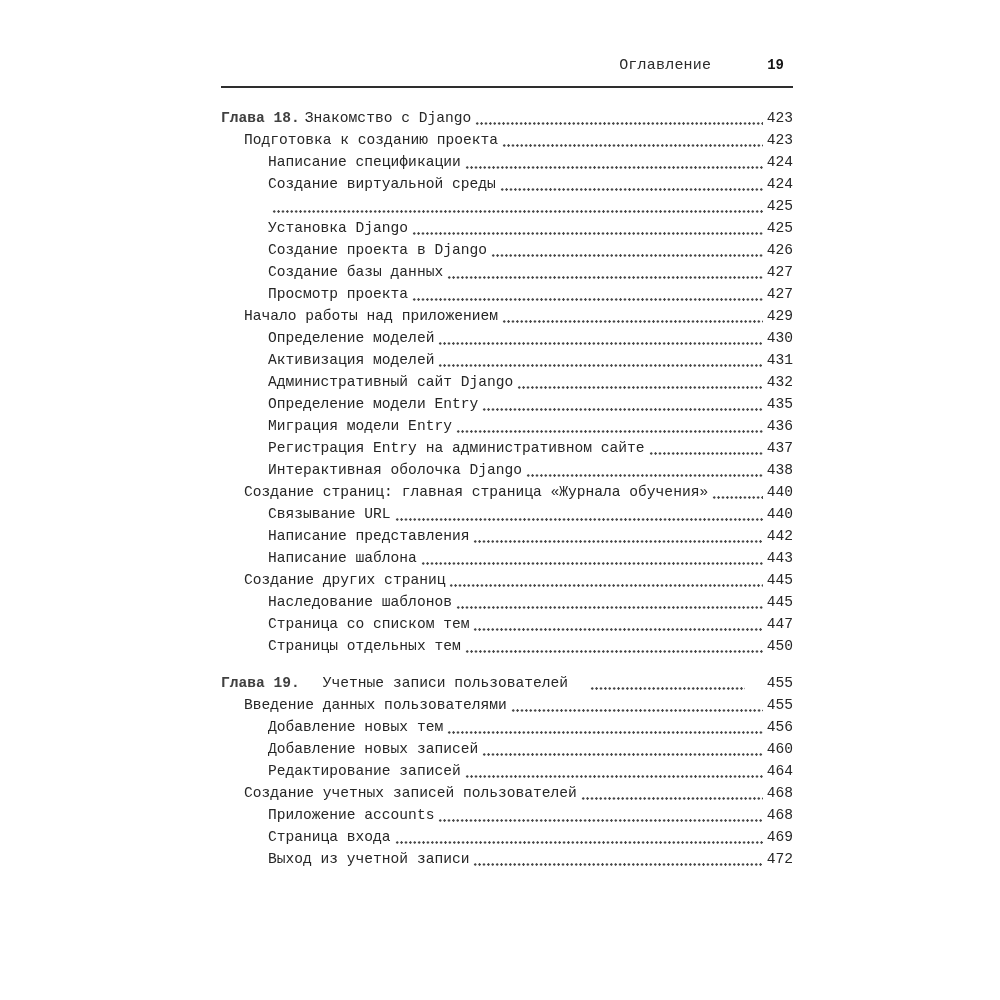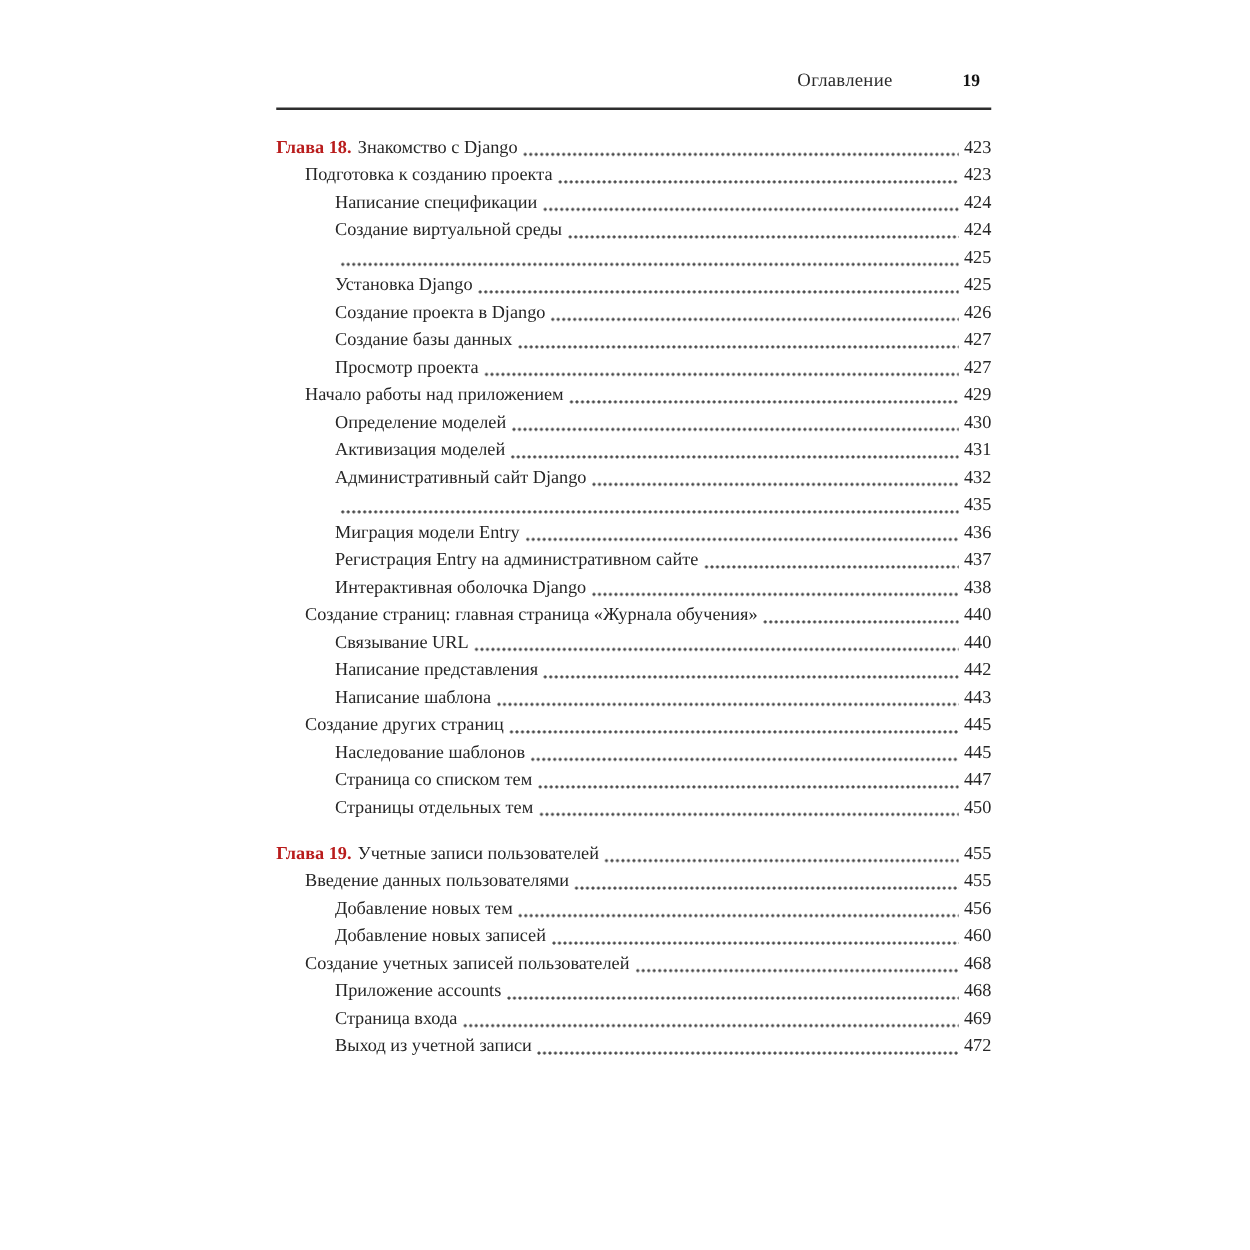--- a/index.html
+++ b/index.html
@@ -1,21 +1,21 @@
 <!DOCTYPE html>
 <html lang="ru"><head>
 <meta charset="utf-8">
 <style>
   html, body { margin: 0; padding: 0; background: #ffffff; }
   .page {
     position: relative;
     width: 1000px;
     height: 987px;
     background: #ffffff;
-    font-family: Liberation Serif, serif;
+    font-family: Liberation Mono, monospace;
     color: #262626;
     overflow: hidden;
   }
   .header {
     position: absolute;
     left: 221px;
     top: 57px;
     width: 572px;
     display: flex;
     justify-content: flex-end;
@@ -49,24 +49,24 @@
   }
   .row {
     display: flex;
     height: 22px;
     line-height: 22px;
     font-size: 14.6px;
     white-space: nowrap;
   }
   .row.lvl1 { padding-left: 23px; }
   .row.lvl2 { padding-left: 47px; }
-  .row.gap { margin-top: 15px; }
+  .row.gap { margin-top: 15px; gap: 18px; }
   .chap-label {
     font-weight: bold;
-    color: #b91c1c;
+    color: #404040;
     margin-right: 5px;
     text-align: center;
   }
   .title { flex: 0 0 auto; }
   .leader {
     flex: 1 1 auto;
     align-self: flex-end;
     height: 3px;
     margin: 0 4px 4px 4px;
     background-image: radial-gradient(circle, #474747 1px, rgba(0,0,0,0) 1.4px);
@@ -145,20 +145,21 @@
         <span class="title">Активизация моделей</span>
         <span class="leader"></span>
         <span class="pnum">431</span>
       </div>
       <div class="row lvl2">
         <span class="title">Административный сайт Django</span>
         <span class="leader"></span>
         <span class="pnum">432</span>
       </div>
       <div class="row lvl2">
+        <span class="title">Определение модели Entry</span>
         <span class="leader"></span>
         <span class="pnum">435</span>
       </div>
       <div class="row lvl2">
         <span class="title">Миграция модели Entry</span>
         <span class="leader"></span>
         <span class="pnum">436</span>
       </div>
       <div class="row lvl2">
         <span class="title">Регистрация Entry на административном сайте</span>
@@ -223,20 +224,25 @@
       </div>
       <div class="row lvl2">
         <span class="title">Добавление новых тем</span>
         <span class="leader"></span>
         <span class="pnum">456</span>
       </div>
       <div class="row lvl2">
         <span class="title">Добавление новых записей</span>
         <span class="leader"></span>
         <span class="pnum">460</span>
+      </div>
+      <div class="row lvl2">
+        <span class="title">Редактирование записей</span>
+        <span class="leader"></span>
+        <span class="pnum">464</span>
       </div>
       <div class="row lvl1">
         <span class="title">Создание учетных записей пользователей</span>
         <span class="leader"></span>
         <span class="pnum">468</span>
       </div>
       <div class="row lvl2">
         <span class="title">Приложение accounts</span>
         <span class="leader"></span>
         <span class="pnum">468</span>

